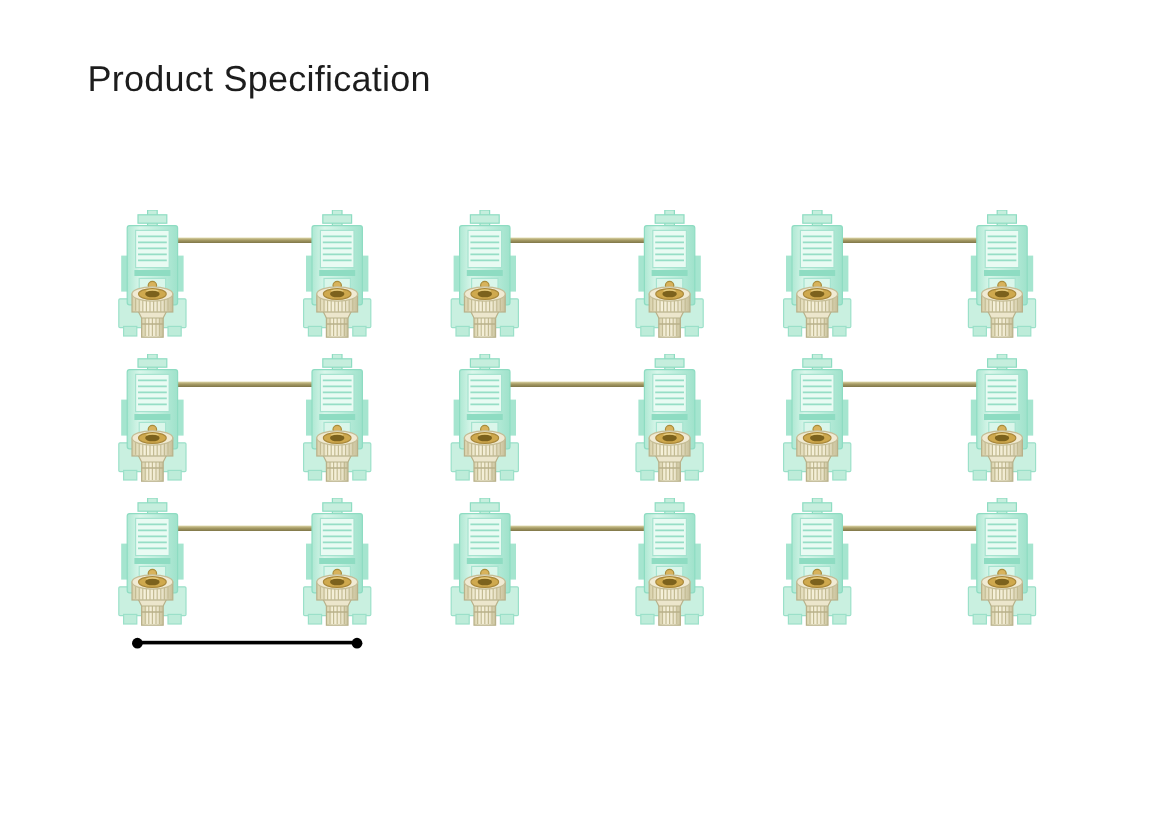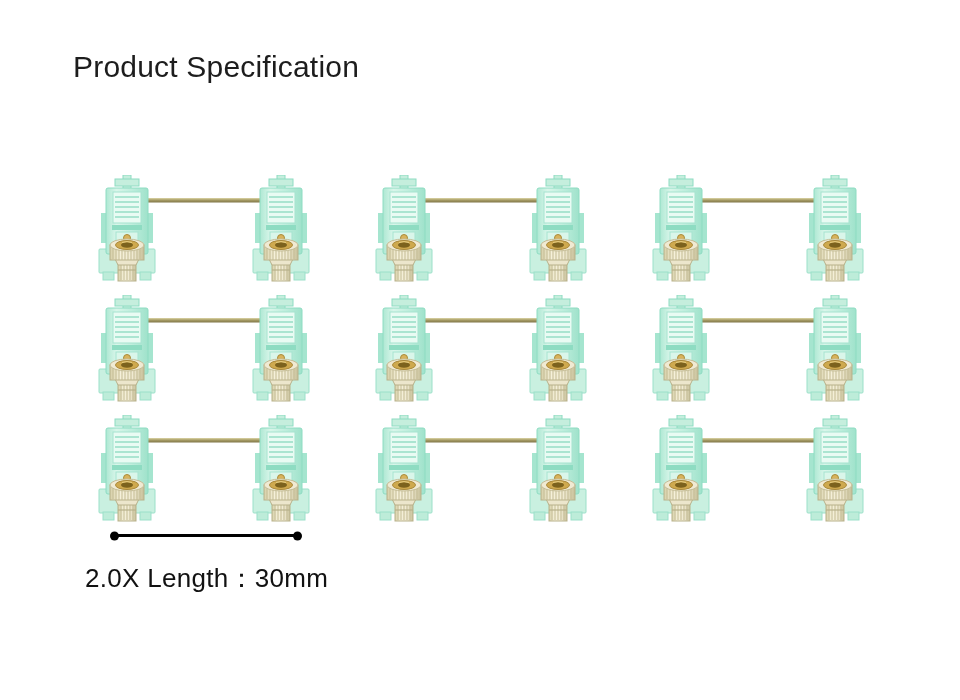--- a/index.html
+++ b/index.html
@@ -184,15 +184,14 @@
       <svg viewBox="0 0 212 112">
         <use href="#stab"></use>
       </svg>
     </div>
   </div>
 
   <div class="dim-line">
     <span class="dim-dot left"></span>
     <span class="dim-dot right"></span>
   </div>
-  <div class="dim-label">2.0X Length：30mm</div>
 
 </div>
 
 </body></html>

